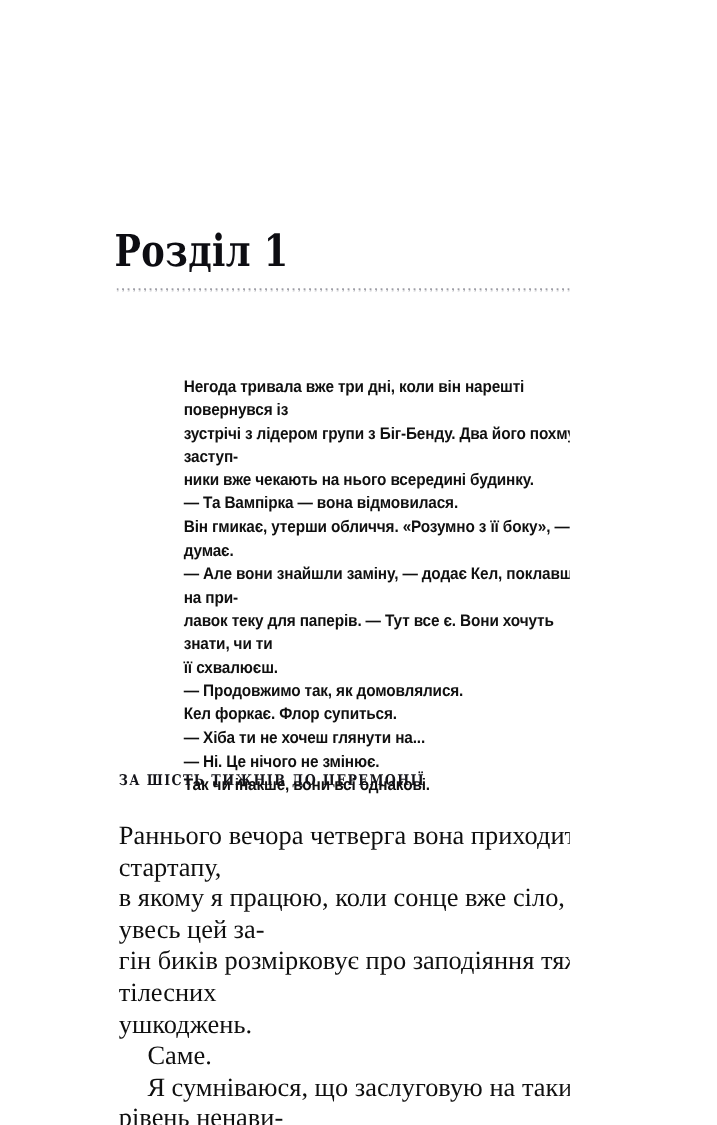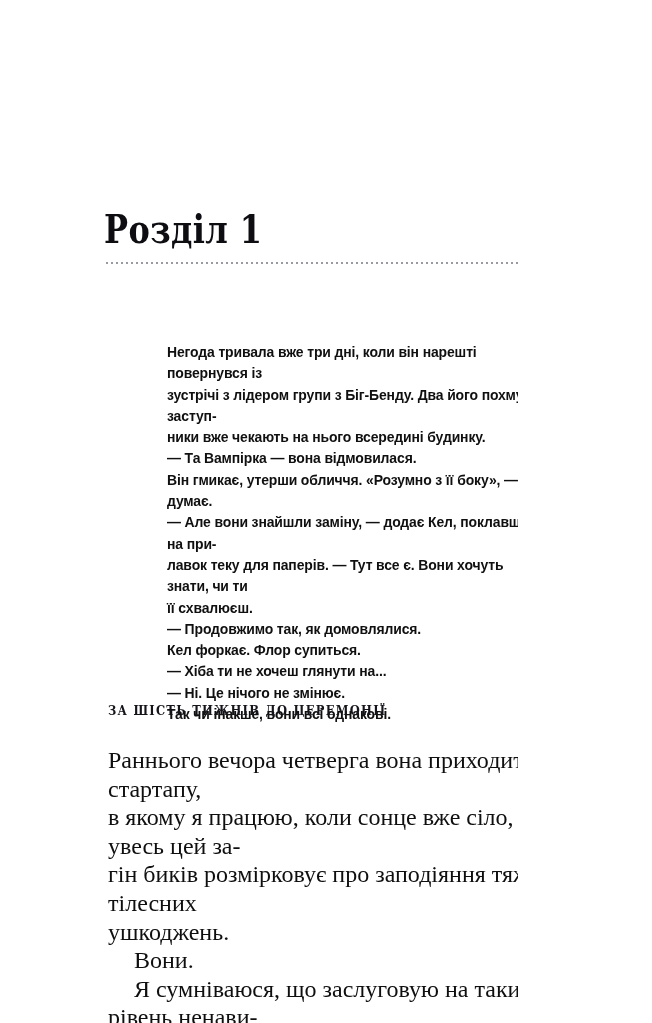--- a/index.html
+++ b/index.html
@@ -127,18 +127,18 @@
     <p>Так чи інакше, вони всі однакові.</p>
   </div>
 
   <div class="time-marker">ЗА ШІСТЬ ТИЖНІВ ДО ЦЕРЕМОНІЇ</div>
 
   <div class="body-text">
     <p>Раннього вечора четверга вона приходить до стартапу,
 в якому я працюю, коли сонце вже сіло, а увесь цей за-
 гін биків розмірковує про заподіяння тяжких тілесних
 ушкоджень.</p>
-    <p class="indent">Вони.</p>
+    <p class="indent">Саме.</p>
     <p class="indent">Я сумніваюся, що заслуговую на такий рівень ненави-
 сті, але я його розумію. Саме тому я не зчиняю переполох,</p>
   </div>
 
 </div>
 
 </body></html>

